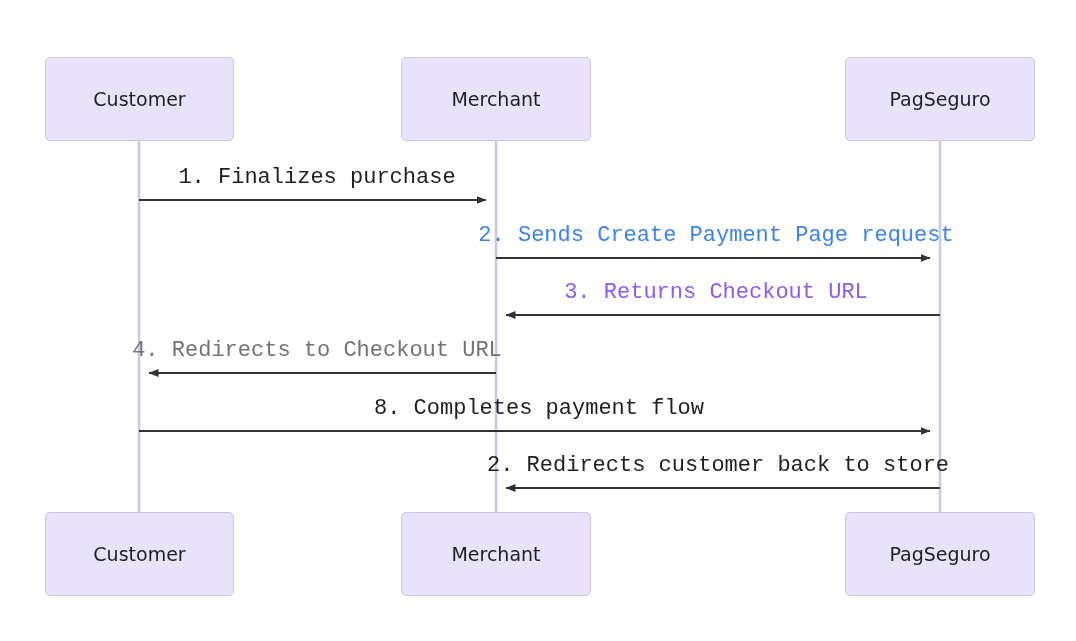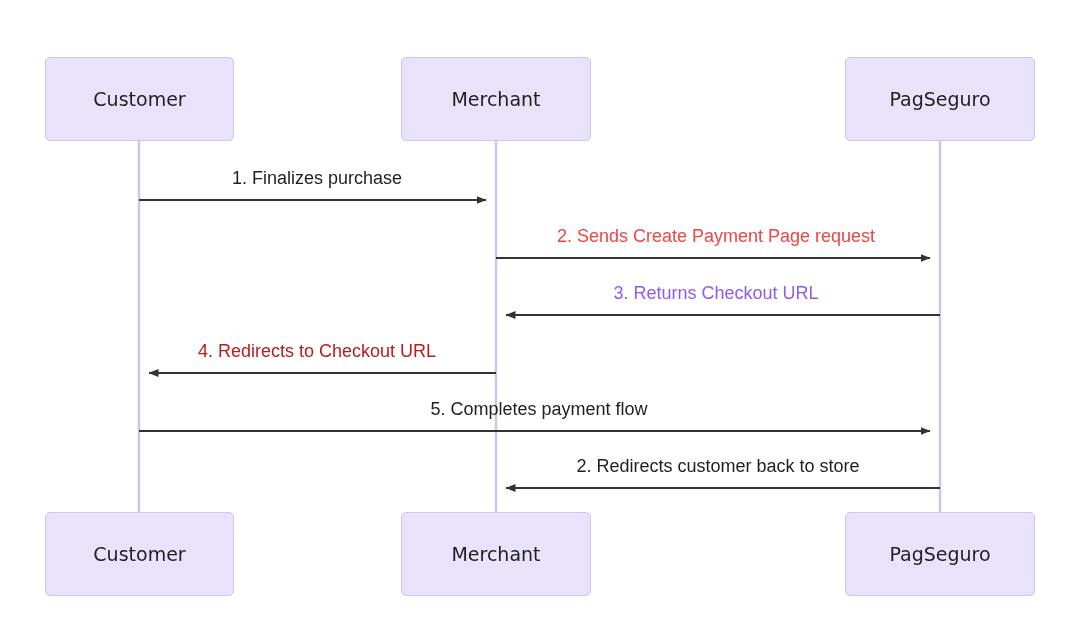--- a/index.html
+++ b/index.html
@@ -45,23 +45,23 @@
   .actor-label {
     font-size: 19px;
     color: #121212;
     font-family: "DejaVu Sans", "Liberation Sans", sans-serif;
     line-height: 1;
     white-space: nowrap;
   }
 
   .msg-label {
     position: absolute;
-    font-size: 18px;
+    font-size: 22px;
     color: #1f1f1f;
-    font-family: Liberation Sans, sans-serif;
+    font-family: Liberation Mono, monospace;
     white-space: nowrap;
     transform: translate(-50%, -50%);
     line-height: 1;
   }
 </style>
 </head>
 <body>
 
 <div id="diagram-root">
 
@@ -107,20 +107,20 @@
       </div>
       <div class="actor-box" style="left: 401px; top: 512px; width: 190px; height: 84px; background: rgb(232, 227, 251); border-color: rgb(207, 196, 238);">
         <span class="actor-label" style="color: rgb(31, 31, 31);">Merchant</span>
       </div>
       <div class="actor-box" style="left: 845px; top: 512px; width: 190px; height: 84px; background: rgb(232, 227, 251); border-color: rgb(207, 196, 238);">
         <span class="actor-label" style="color: rgb(31, 31, 31);">PagSeguro</span>
       </div>
     </div>
   <div id="message-labels">
       <div class="msg-label" style="left: 317px; top: 178px; color: rgb(31, 31, 31);">1. Finalizes purchase</div>
-      <div class="msg-label" style="left: 716px; top: 236px; color: #ef4444;">2. Sends Create Payment Page request</div>
+      <div class="msg-label" style="left: 716px; top: 236px; color: #3b82f6;">2. Sends Create Payment Page request</div>
       <div class="msg-label" style="left: 716px; top: 293px; color: #8b5cf6;">3. Returns Checkout URL</div>
-      <div class="msg-label" style="left: 317px; top: 351px; color: #b91c1c;">4. Redirects to Checkout URL</div>
-      <div class="msg-label" style="left: 539px; top: 409px; color: rgb(31, 31, 31);">5. Completes payment flow</div>
+      <div class="msg-label" style="left: 317px; top: 351px; color: #737373;">4. Redirects to Checkout URL</div>
+      <div class="msg-label" style="left: 539px; top: 409px; color: rgb(31, 31, 31);">8. Completes payment flow</div>
       <div class="msg-label" style="left: 718px; top: 466px; color: rgb(31, 31, 31);">2. Redirects customer back to store</div>
     </div>
 
 </div>
 
 </body></html>

